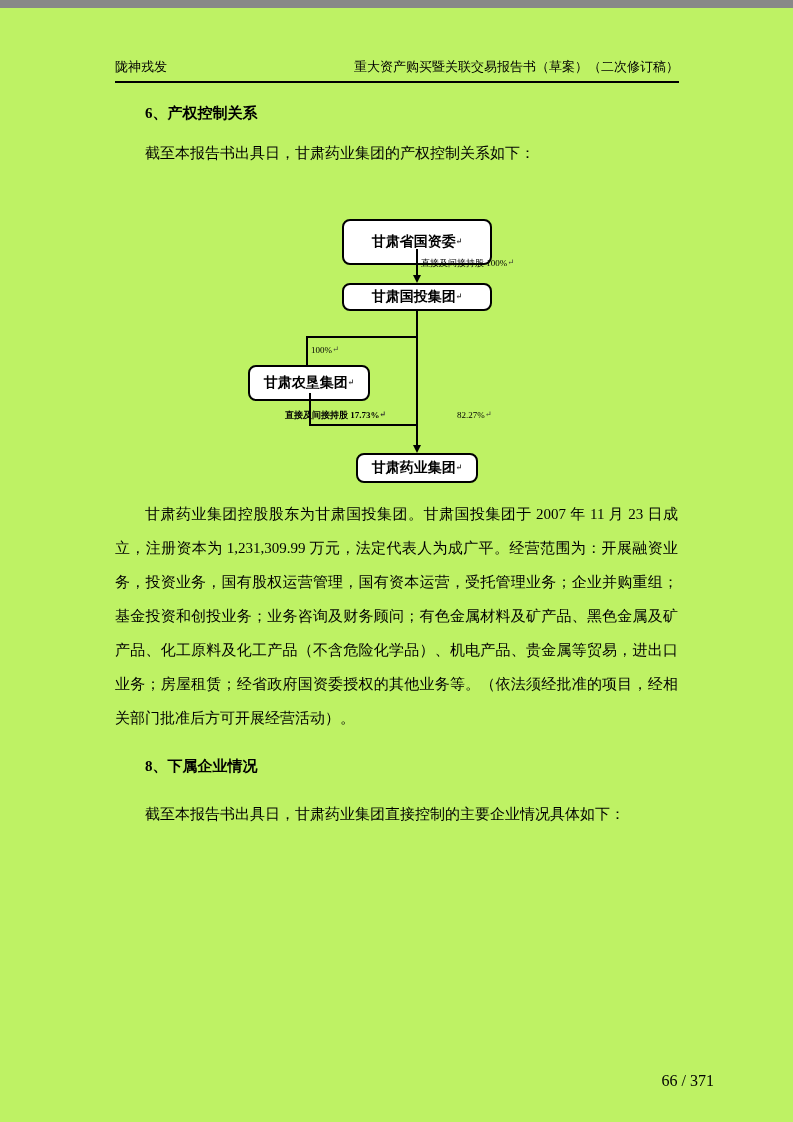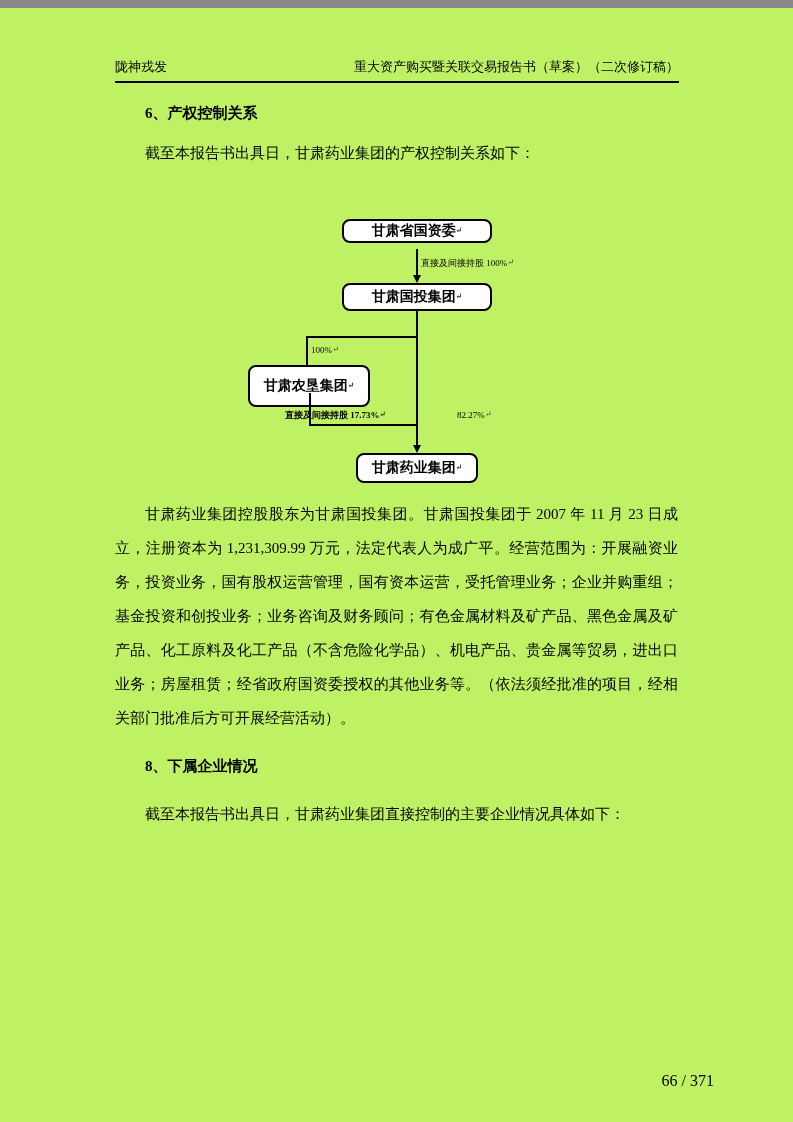--- a/index.html
+++ b/index.html
@@ -60,23 +60,23 @@
     border-radius: 8px;
     background: #fff;
     display: flex;
     align-items: center;
     justify-content: center;
     font-weight: bold;
     font-size: 14px;
     line-height: 1;
     white-space: nowrap;
   }
-  .box-a { left: 227px; top: 0;     width: 150px; height: 24px; }
+  .box-a { left: 227px; top: 0;     width: 150px; height: 46px; }
   .box-b { left: 227px; top: 64px;  width: 150px; height: 28px; }
-  .box-c { left: 133px; top: 146px; width: 122px; height: 42px; }
+  .box-c { left: 133px; top: 146px; width: 122px; height: 36px; }
   .box-d { left: 241px; top: 234px; width: 122px; height: 30px; }
   .ln { position: absolute; background: #000; }
   .v1 { left: 301px; top: 30px;  width: 1.5px; height: 26px; }
   .v2 { left: 301px; top: 92px;  width: 1.5px; height: 134px; }
   .h1 { left: 191px; top: 117px; width: 111px; height: 1.5px; }
   .v3 { left: 191px; top: 117px; width: 1.5px; height: 29px; }
   .v4 { left: 194px; top: 174px; width: 1.5px; height: 32px; }
   .h2 { left: 194px; top: 205px; width: 108px; height: 1.5px; }
   .arr {
     position: absolute;

